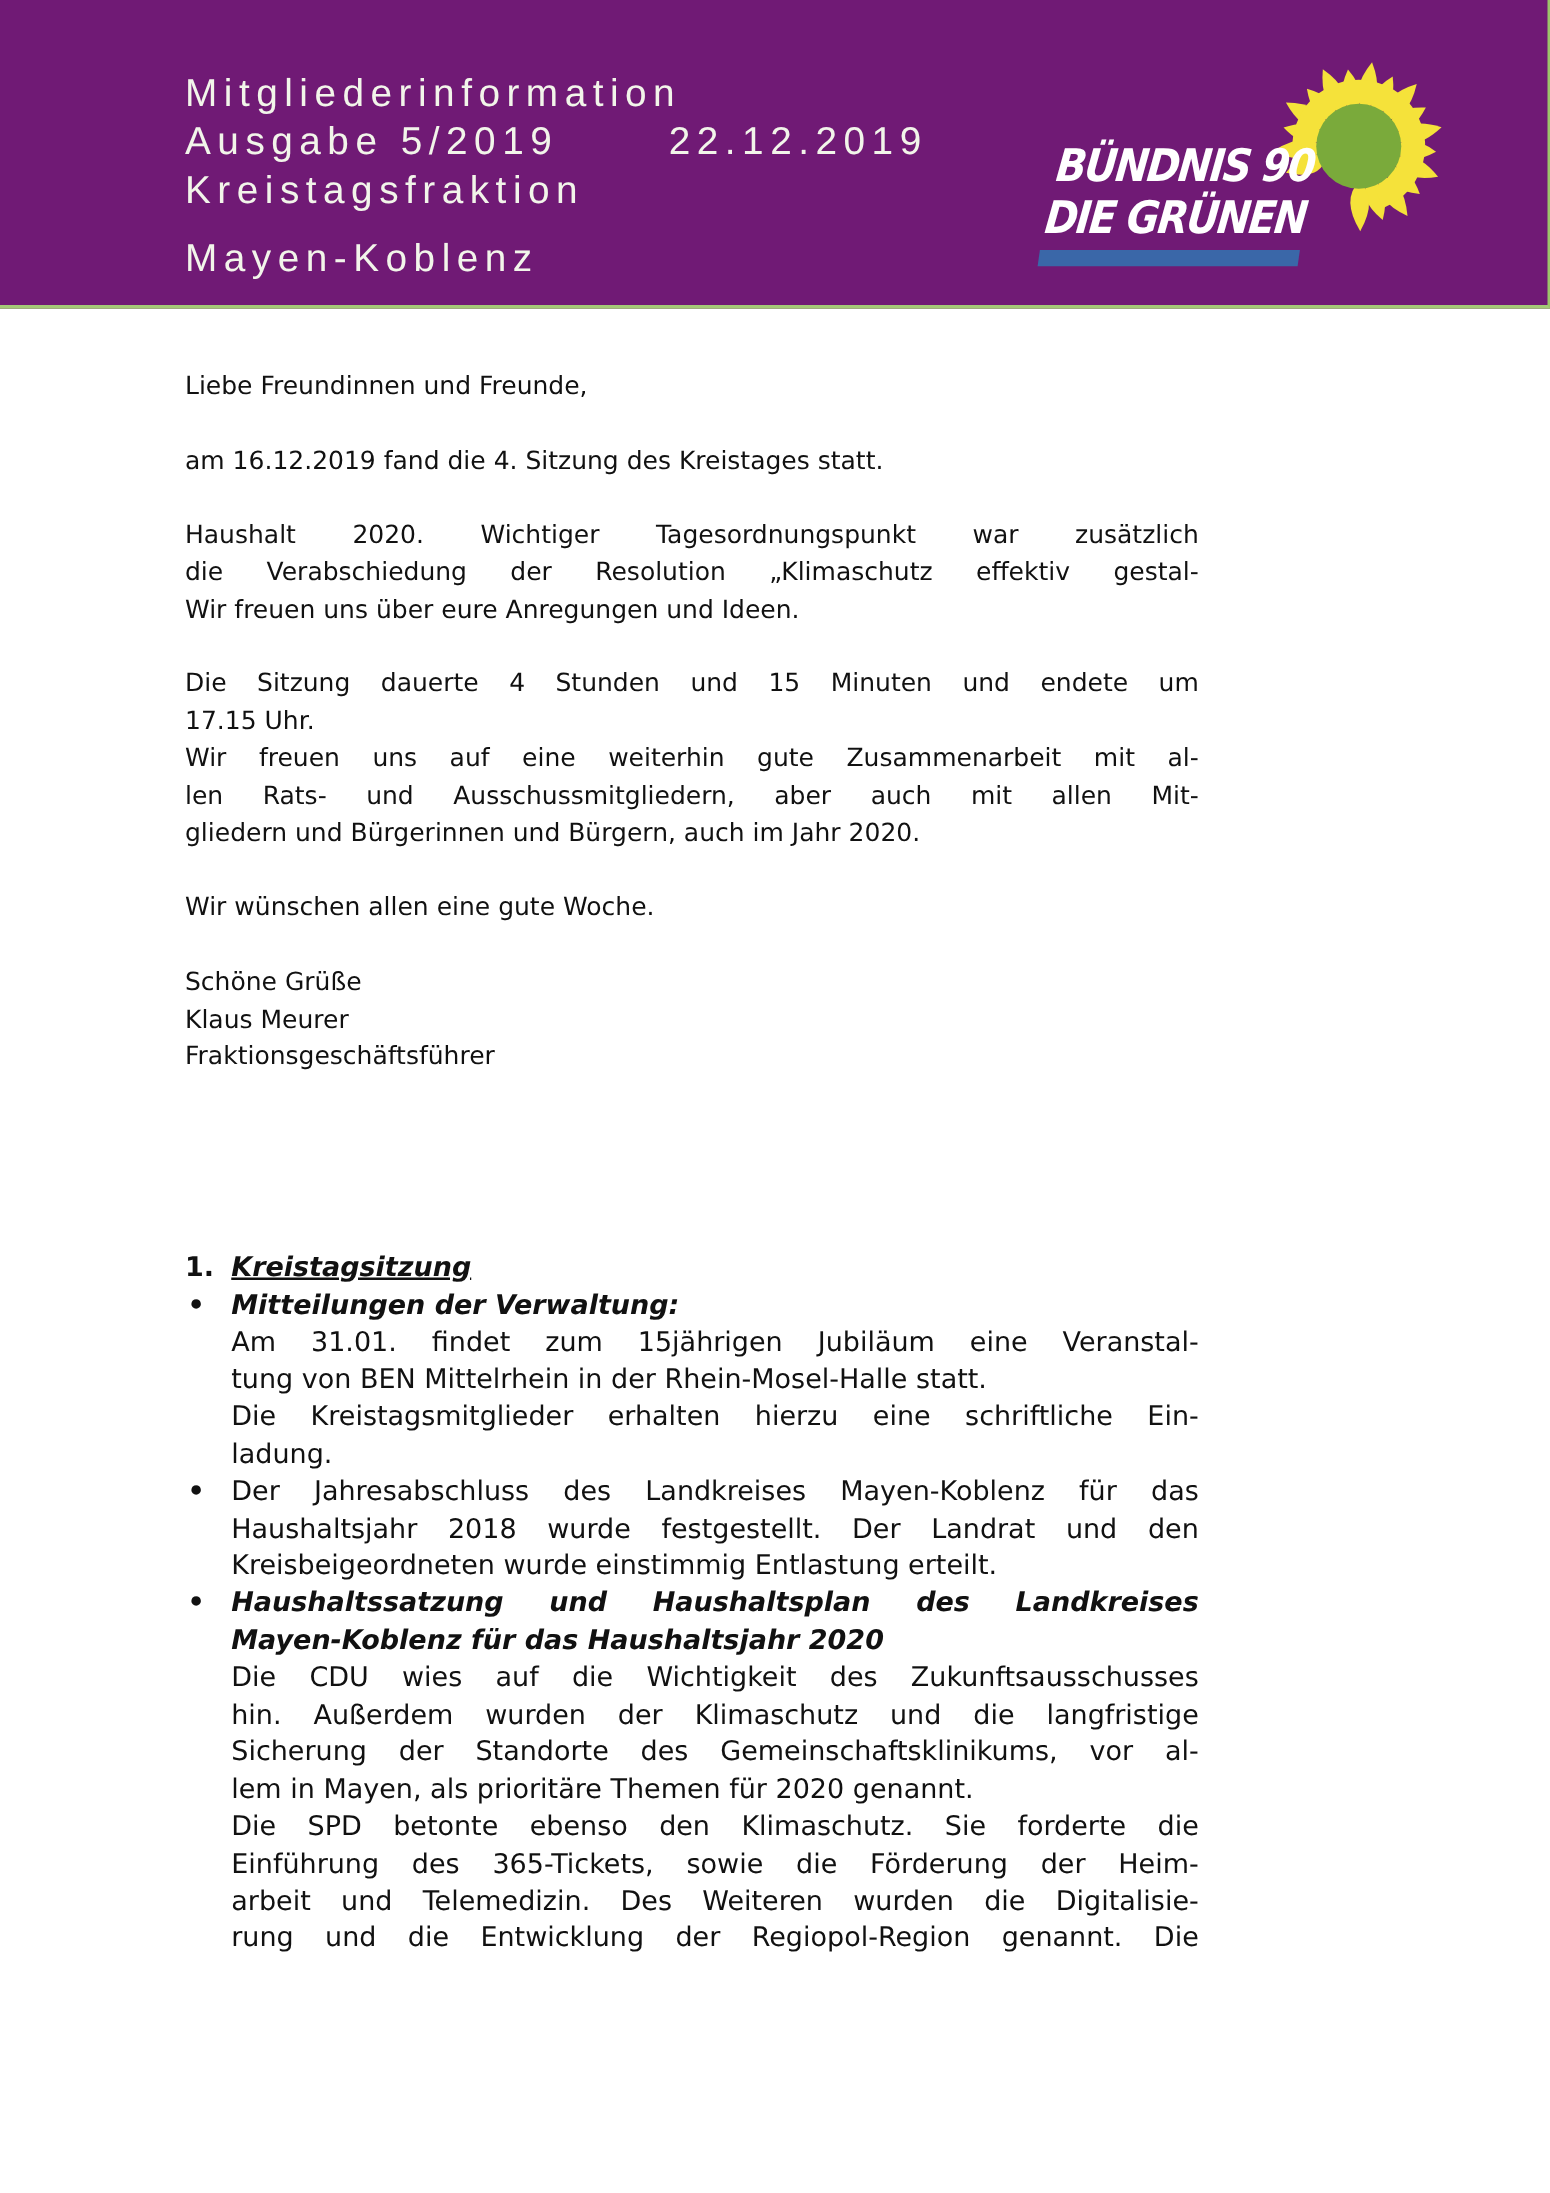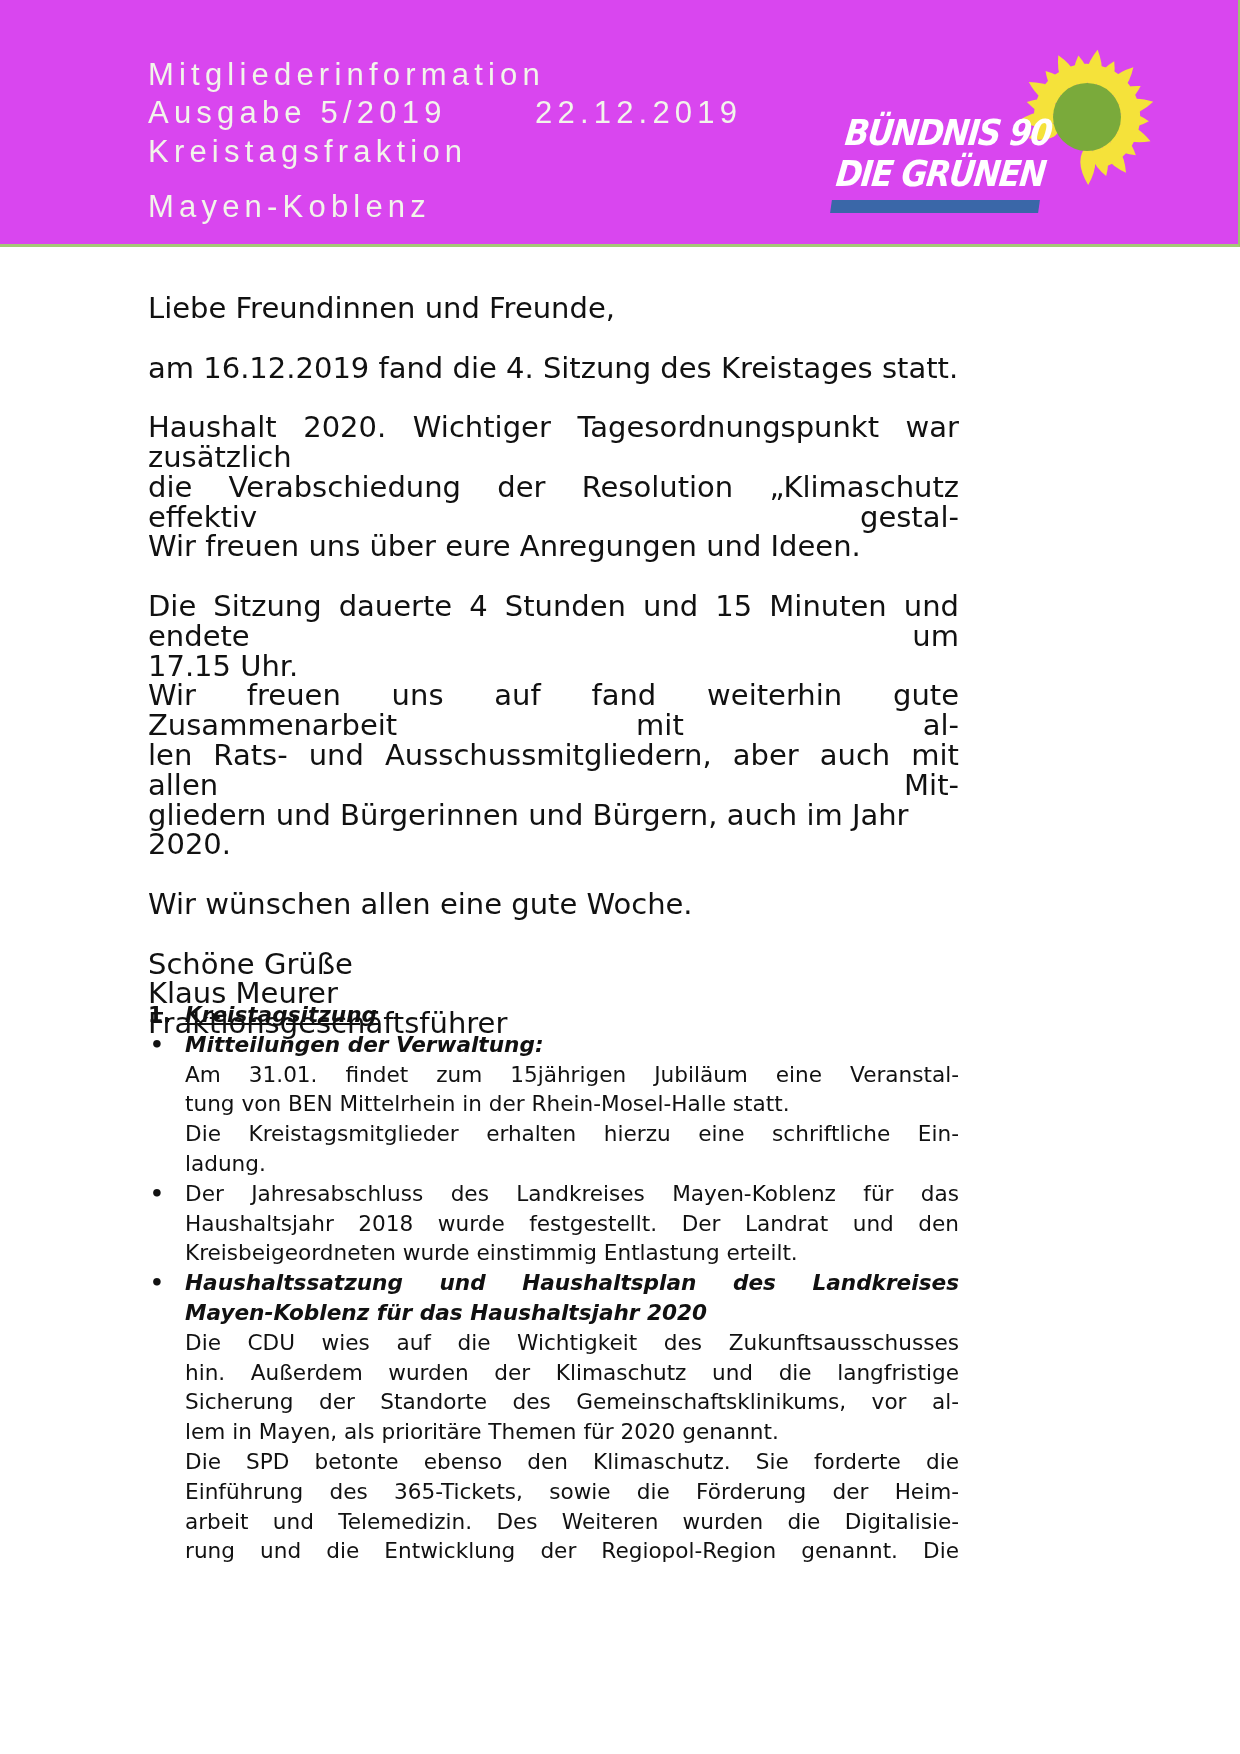--- a/index.html
+++ b/index.html
@@ -3,39 +3,39 @@
 <meta charset="utf-8">
 <style>
   html, body { margin: 0; padding: 0; }
   body {
     width: 1240px; height: 1754px; position: relative; overflow: hidden;
     background: #ffffff; color: #111;
     font-family: "DejaVu Sans", sans-serif;
   }
   .header {
     position: absolute; left: 0; top: 0; width: 1238px; height: 244px;
-    background: #d946ef;
+    background: #701a75;
     border-right: 2px solid #9cc46a;
     border-bottom: 3px solid #a4c977;
   }
   .htitle {
     position: absolute; left: 148px; color: #f2f5ea;
     font-family: "Liberation Sans", sans-serif; font-size: 31px;
     letter-spacing: 5.2px; white-space: pre; line-height: 38px;
   }
   .logo-text {
     position: absolute; color: #ffffff; font-family: "DejaVu Sans", sans-serif;
     font-weight: bold; font-style: italic; font-size: 32px; letter-spacing: -1.5px;
     transform: skewX(-6deg) scaleY(1.12); transform-origin: left bottom;
     white-space: pre;
   }
   .logo-bar { position: absolute; left: 831px; top: 200px; width: 208px; height: 13px; background: #3a67a8; transform: skewX(-8deg); }
   .sunflower { position: absolute; left: 990px; top: 25px; width: 200px; height: 195px; }
 
-  .body { position: absolute; left: 148px; width: 811px; font-size: 29px; line-height: 29.8px; }
+  .body { position: absolute; left: 148px; width: 811px; font-size: 20px; line-height: 29.8px; }
   .p { margin: 0; text-align: justify; }
   .para-gap { height: 29.8px; }
   .list { position: absolute; left: 148px; width: 811px; font-size: 21.6px; line-height: 29.8px; }
   .li { position: relative; padding-left: 37px; text-align: justify; }
   .bullet { position: absolute; left: 2px; top: 0; font-weight: bold; }
   .num { position: absolute; left: 0; top: 0; font-weight: bold; }
   .bold { font-weight: bold; font-style: italic; }
   .uline { text-decoration: underline; text-decoration-thickness: 2px; }
   .line { display: block; }
   .jline { display: block; text-align: justify; text-align-last: justify; }
@@ -88,21 +88,21 @@
   <div class="para-gap"></div>
   <div>
     <span class="jline">Haushalt 2020. Wichtiger Tagesordnungspunkt war zusätzlich</span>
     <span class="jline">die Verabschiedung der Resolution „Klimaschutz effektiv gestal-</span>
     <span class="line">Wir freuen uns über eure Anregungen und Ideen.</span>
   </div>
   <div class="para-gap"></div>
   <div>
     <span class="jline">Die Sitzung dauerte 4 Stunden und 15 Minuten und endete um</span>
     <span class="line">17.15 Uhr.</span>
-    <span class="jline">Wir freuen uns auf fand weiterhin gute Zusammenarbeit mit al-</span>
+    <span class="jline">Wir freuen uns auf eine weiterhin gute Zusammenarbeit mit al-</span>
     <span class="jline">len Rats- und Ausschussmitgliedern, aber auch mit allen Mit-</span>
     <span class="line">gliedern und Bürgerinnen und Bürgern, auch im Jahr 2020.</span>
   </div>
   <div class="para-gap"></div>
   <p class="p">Wir wünschen allen eine gute Woche.</p>
   <div class="para-gap"></div>
   <div>
     <span class="line">Schöne Grüße</span>
     <span class="line">Klaus Meurer</span>
     <span class="line">Fraktionsgeschäftsführer</span>

